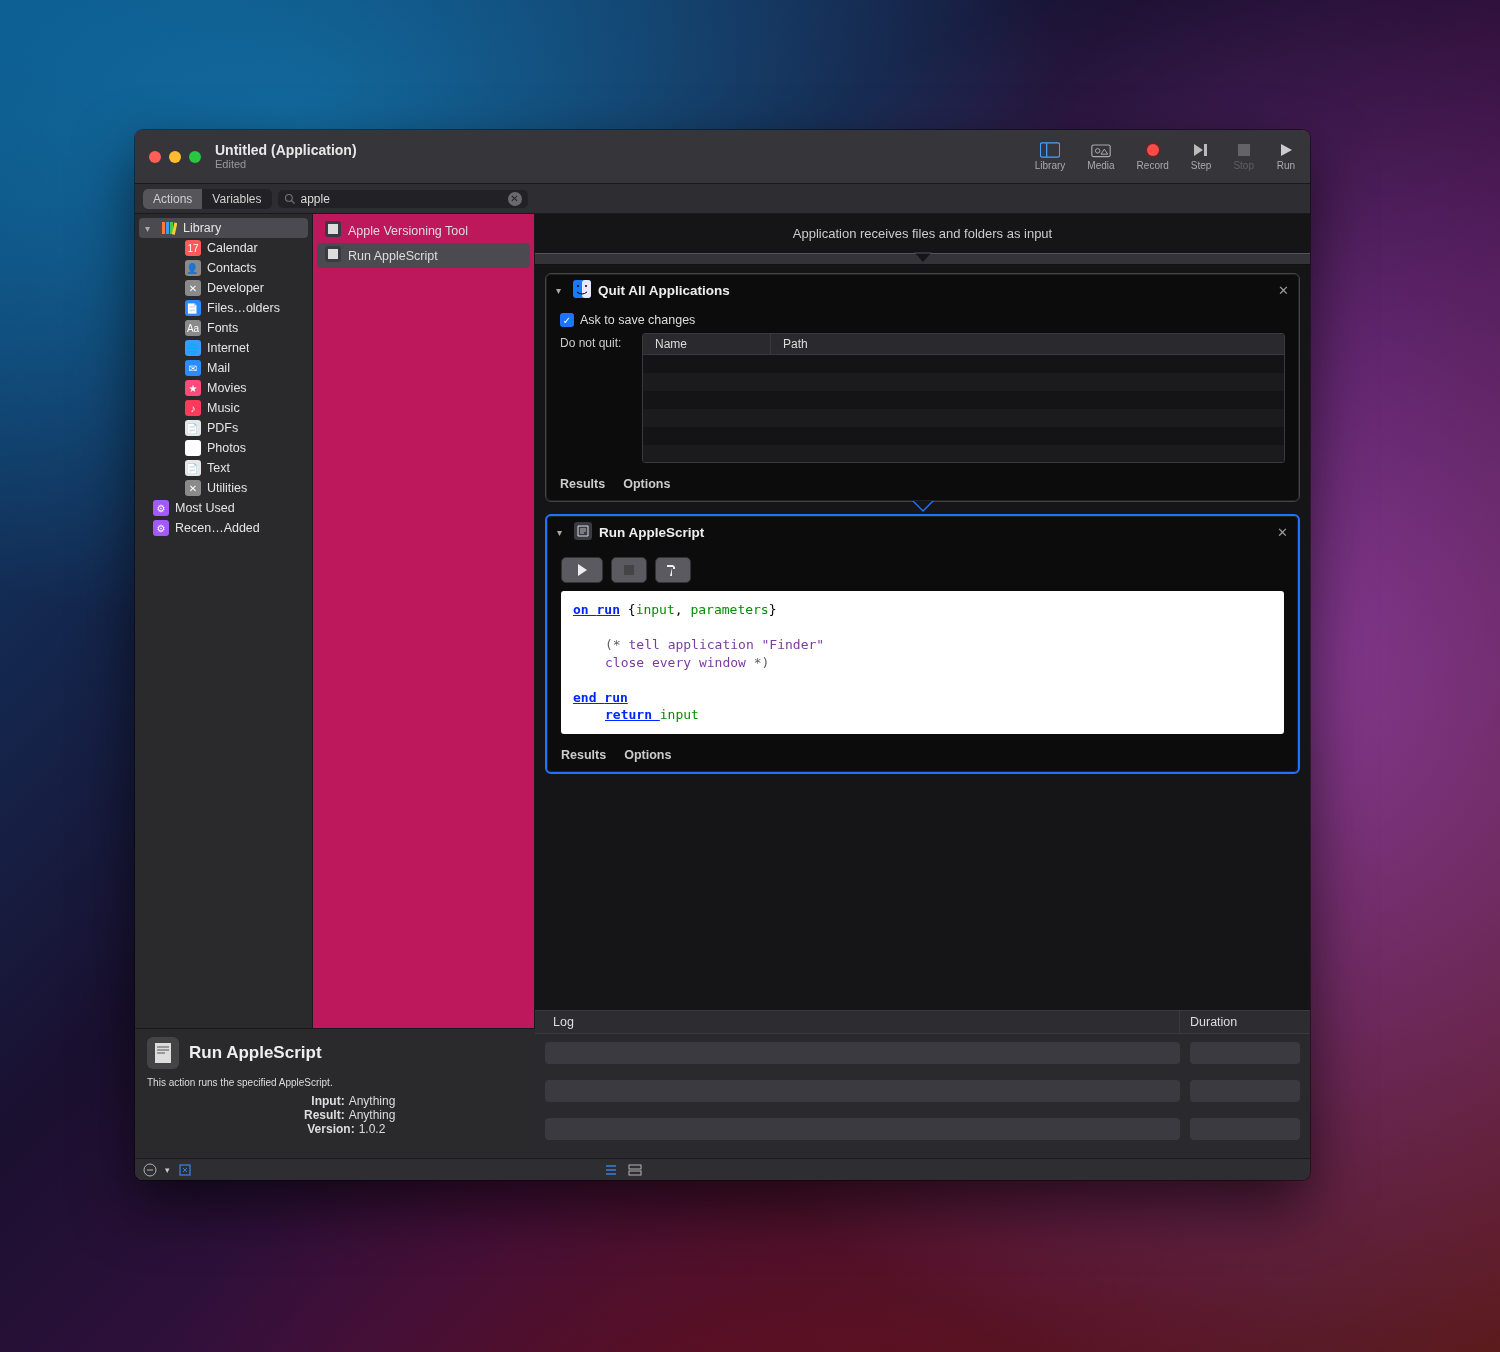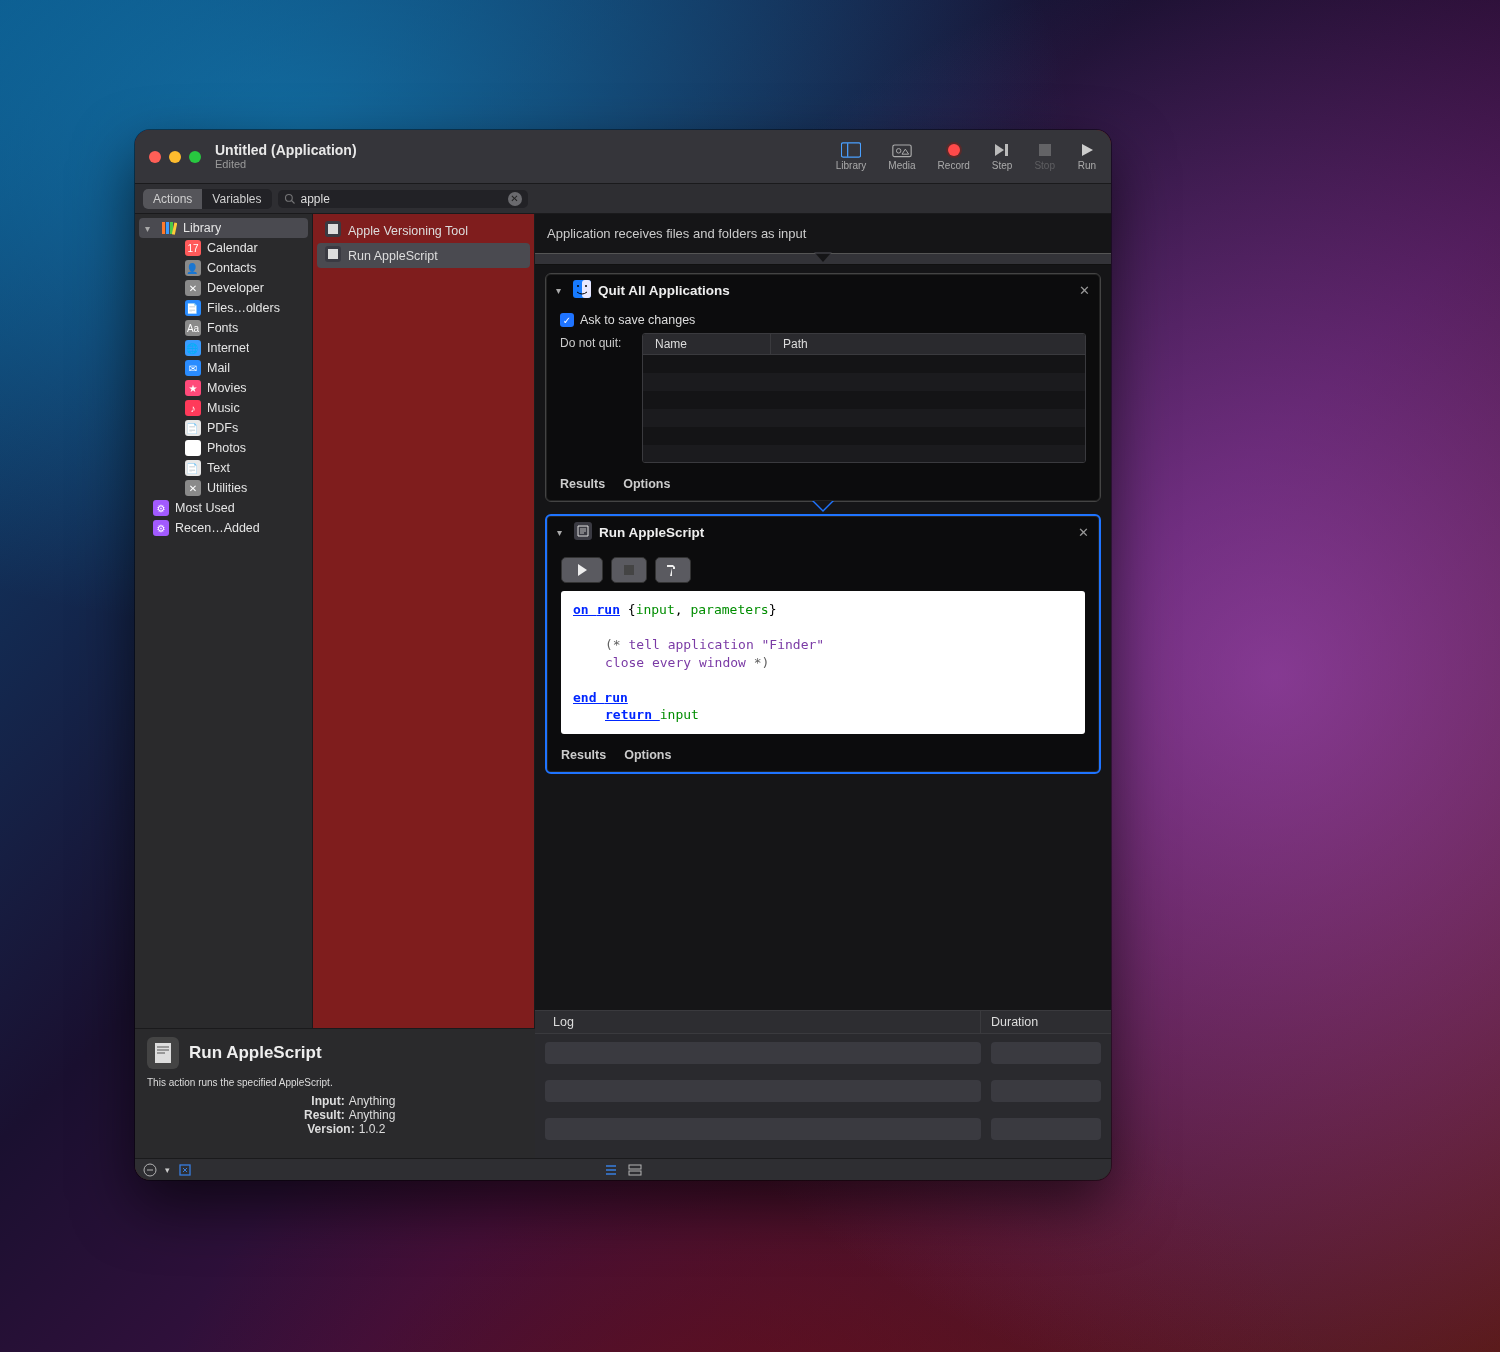--- a/index.html
+++ b/index.html
@@ -17,23 +17,23 @@
     position:absolute; inset:0;
     background:
       radial-gradient(ellipse 1400px 900px at 20% 10%, rgba(20,150,210,0.55), transparent 55%),
       radial-gradient(ellipse 1200px 1200px at 85% 50%, rgba(190,90,220,0.55), transparent 60%),
       radial-gradient(ellipse 1000px 800px at 50% 110%, rgba(120,10,10,0.55), transparent 60%),
       linear-gradient(135deg, #0a4a7a, #1a1030 40%, #3a1040 60%, #5a1a1a);
   }
   .window {
     position: absolute;
     left: 135px; top: 130px;
-    width: 976px; height: 1050px;
-    background: #7f1d1d;
-    border-radius: 15px;
+    width: 1175px; height: 1050px;
+    background: #be185d;
+    border-radius: 8px;
     box-shadow: 0 25px 60px rgba(0,0,0,0.6), 0 0 0 1px rgba(0,0,0,0.4);
     display: flex;
     flex-direction: column;
     overflow: hidden;
   }
   .titlebar {
     height: 54px;
     background: #35353a;
     display: flex;
     align-items: center;
@@ -77,21 +77,21 @@
   .tree-row .ico { width:16px; height:16px; display:flex;align-items:center;justify-content:center;font-size:12px; }
   .tree-row .lbl { color:#e5e5e5; white-space:nowrap; overflow:hidden; text-overflow:ellipsis; }
   .tree-child { margin-left:40px; }
   .ico-box{width:16px;height:16px;border-radius:3px;display:flex;align-items:center;justify-content:center;font-size:10px;color:#fff;}
 
   .actionlist { width:222px; border-right:1px solid #1a1a1c; padding:4px; }
   .action-row { display:flex; align-items:center; gap:7px; padding:3px 8px; border-radius:4px; font-size:12.5px; }
   .action-row.sel { background:#4a4a50; }
 
   .workflow { flex:1; background:#151517; display:flex; flex-direction:column; overflow:hidden; }
-  .wf-header { padding:12px; color:#ccc; font-size:13px; background:#151517;}
+  .wf-header { text-align:center; padding:12px; color:#ccc; font-size:13px; background:#151517;}
   .wf-scroll { flex:1; overflow:auto; padding:0 10px 10px 10px; }
   .wf-divider{height:12px;background:#333338;border-top:1px solid #555;border-bottom:1px solid #111;margin:0 -10px 8px -10px; position:relative;}
   .wf-conn { position:relative; height:14px; }
   .wf-conn::before { content:""; position:absolute; left:50%; top:-2px; transform:translateX(-50%); width:0;height:0;border-left:9px solid transparent;border-right:9px solid transparent;border-top:10px solid #333338;}
   .wf-conn::after { content:""; position:absolute; left:50%; top:0px; transform:translateX(-50%); width:0;height:0;border-left:7px solid transparent;border-right:7px solid transparent;border-top:8px solid #151517;}
 
   .action-card { background:#0c0c0d; border:1px solid #444; border-radius:6px; margin-bottom:0; box-shadow: inset 0 0 0 1px #222; }
   .action-card.selected { border:2px solid #1f74ff; }
   .ac-head { display:flex; align-items:center; gap:7px; padding:6px 10px; }
   .ac-head .disc{font-size:10px;color:#aaa;width:10px;}

